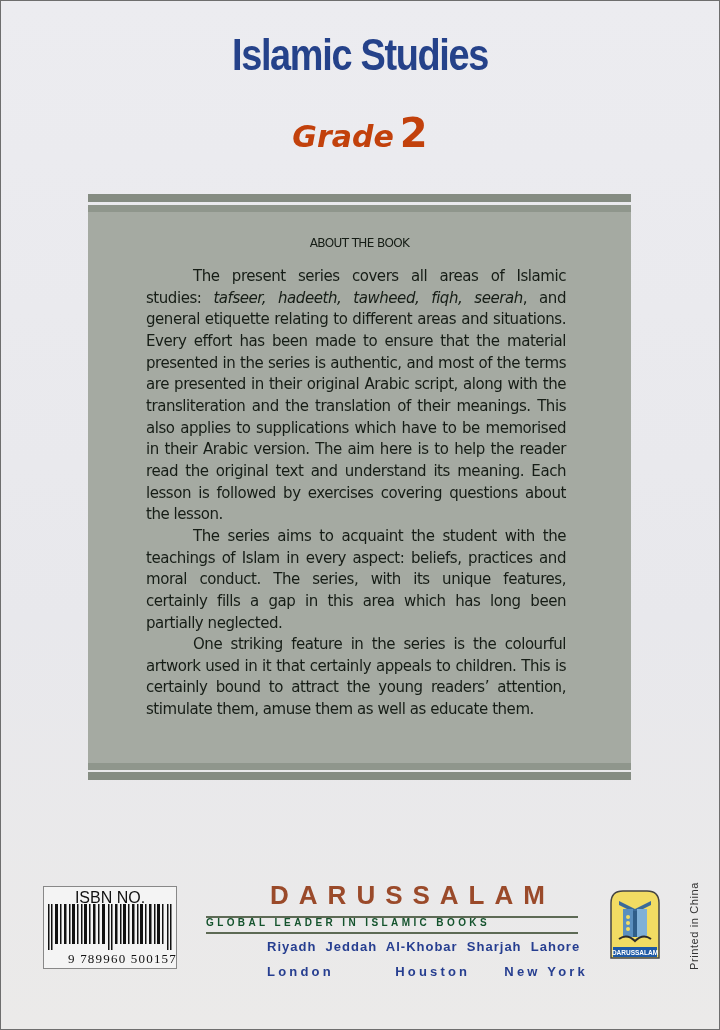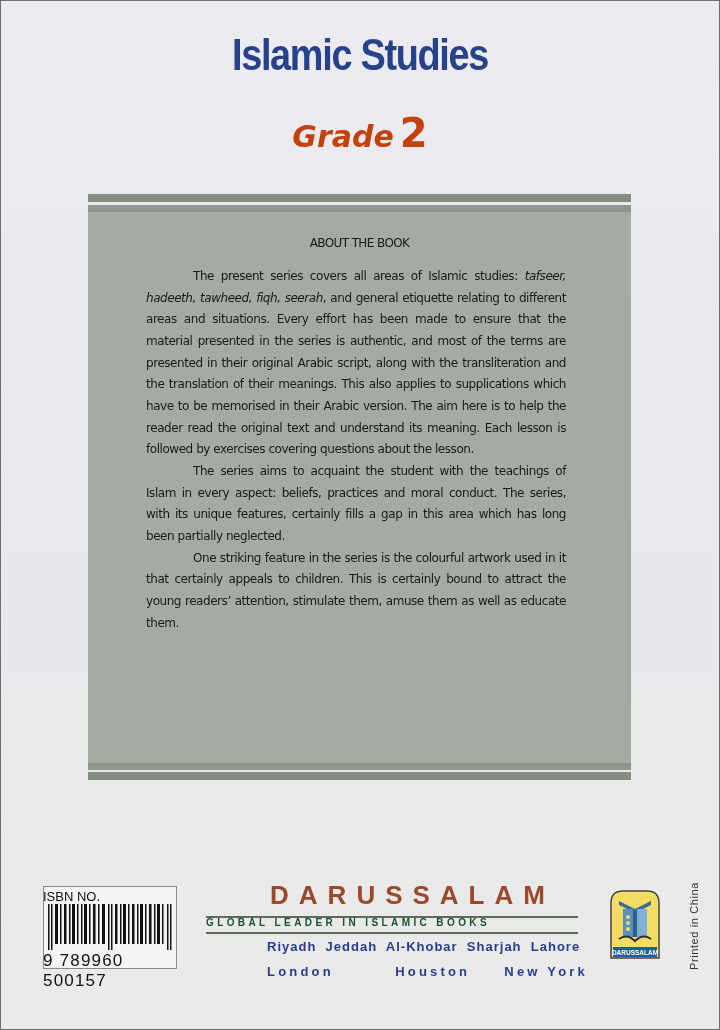--- a/index.html
+++ b/index.html
@@ -49,43 +49,44 @@
       position: absolute; left: 88px; top: 236px; width: 543px;
       text-align: center;
       font-family: "DejaVu Sans", sans-serif;
       font-size: 12px;
       letter-spacing: -0.6px;
       color: #161d16;
     }
     .about-body {
       position: absolute; left: 146px; top: 266px; width: 420px;
       font-family: "DejaVu Sans", sans-serif;
-      font-size: 12px;
+      font-size: 15px;
       line-height: 21.65px;
       letter-spacing: -0.45px;
       color: #161d16;
       text-align: justify;
     }
     .about-body p { text-indent: 47px; }
     .about-body em { font-style: italic; }
     .isbn-frame {
       position: absolute; left: 43px; top: 886px; width: 134px; height: 83px;
       border: 1.5px solid #888; background: #f4f4f4;
     }
     .isbn-label {
       position: absolute; left: 43px; top: 889px; width: 134px;
-      font-family: "Liberation Sans", sans-serif;
-      font-size: 13px; color: #111;
+      text-align: center;
+      font-family: "Liberation Sans", sans-serif;
+      font-size: 16px; color: #111;
     }
     .barcode { position: absolute; left: 48px; top: 904px; width: 126px; height: 46px; }
     .isbn-num {
       position: absolute; left: 43px; top: 951px; width: 134px;
-      text-align: left;
-      font-family: Liberation Sans, sans-serif;
-      font-size: 17px; letter-spacing: 1.2px; color: #111;
+      text-align: right;
+      font-family: Liberation Serif, serif;
+      font-size: 13px; letter-spacing: 1.2px; color: #111;
     }
 
     .pub-name {
       position: absolute; left: 220px; top: 880px; width: 385px;
       text-align: center;
       font-family: "Liberation Sans", sans-serif;
       font-weight: bold;
       font-size: 26px;
       letter-spacing: 10px;
       color: #9a4a2a;

